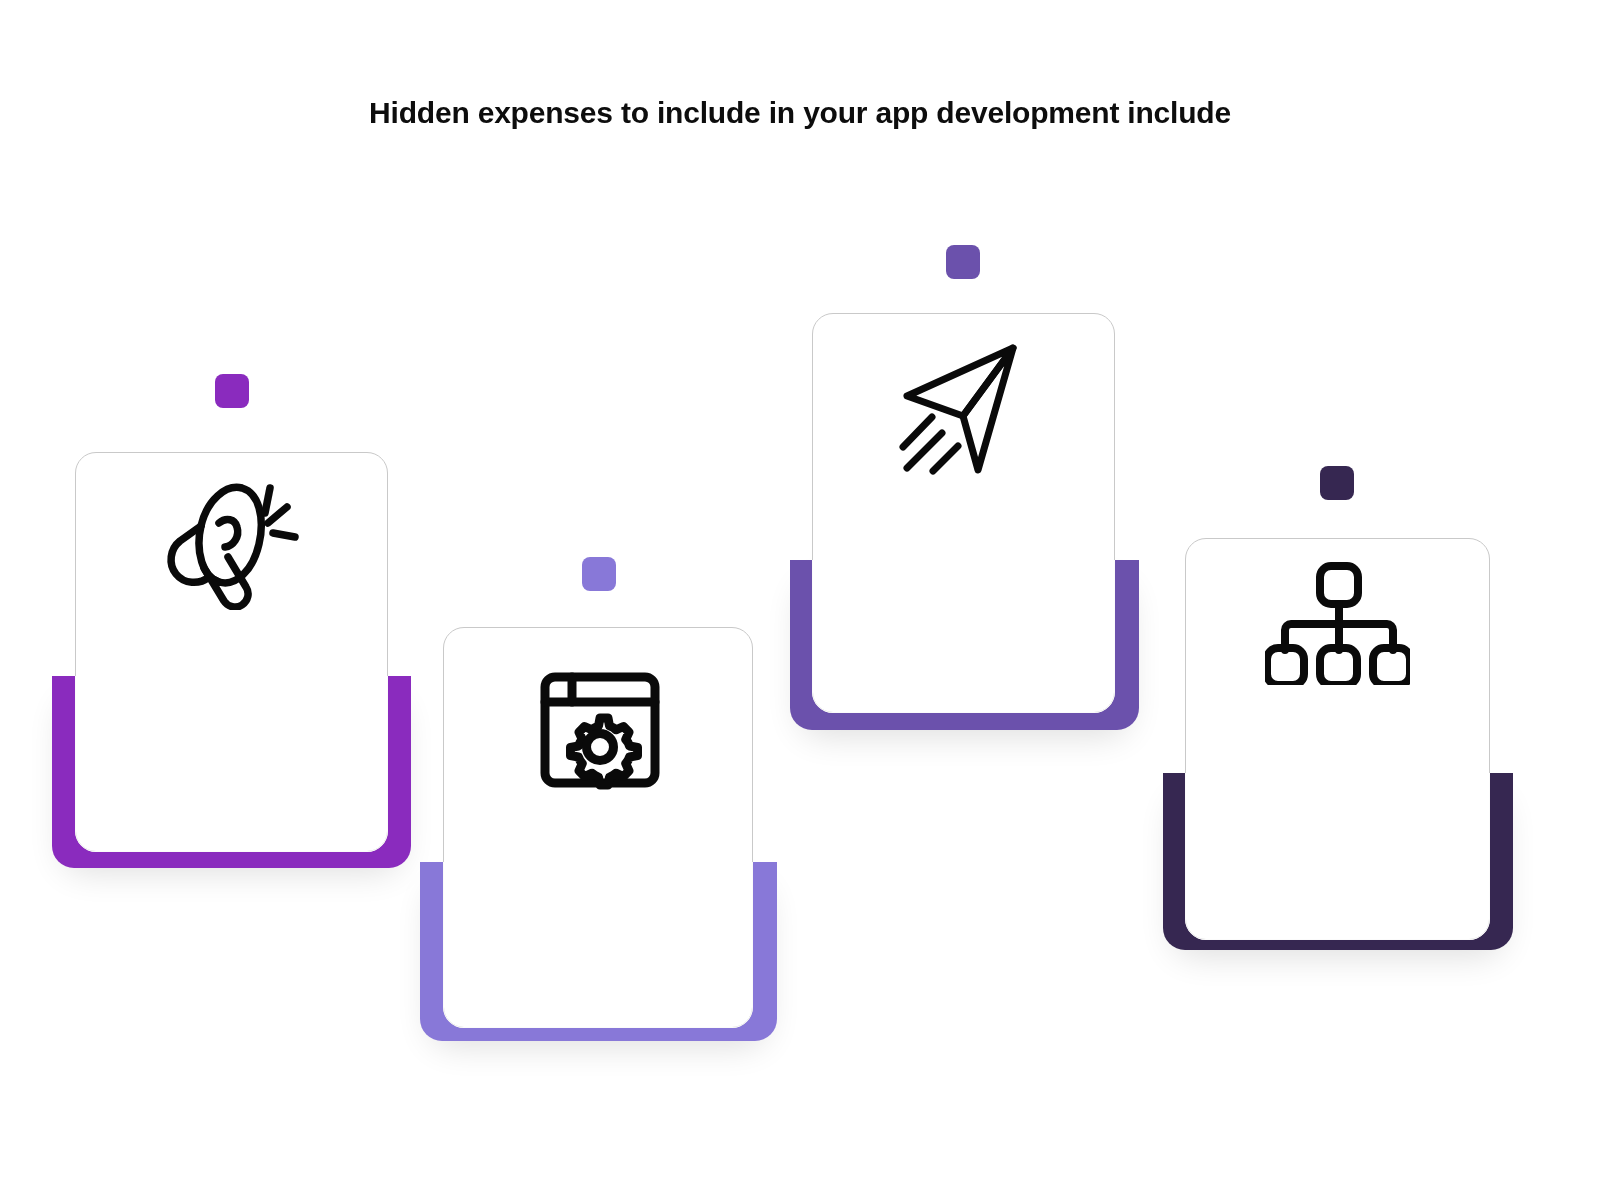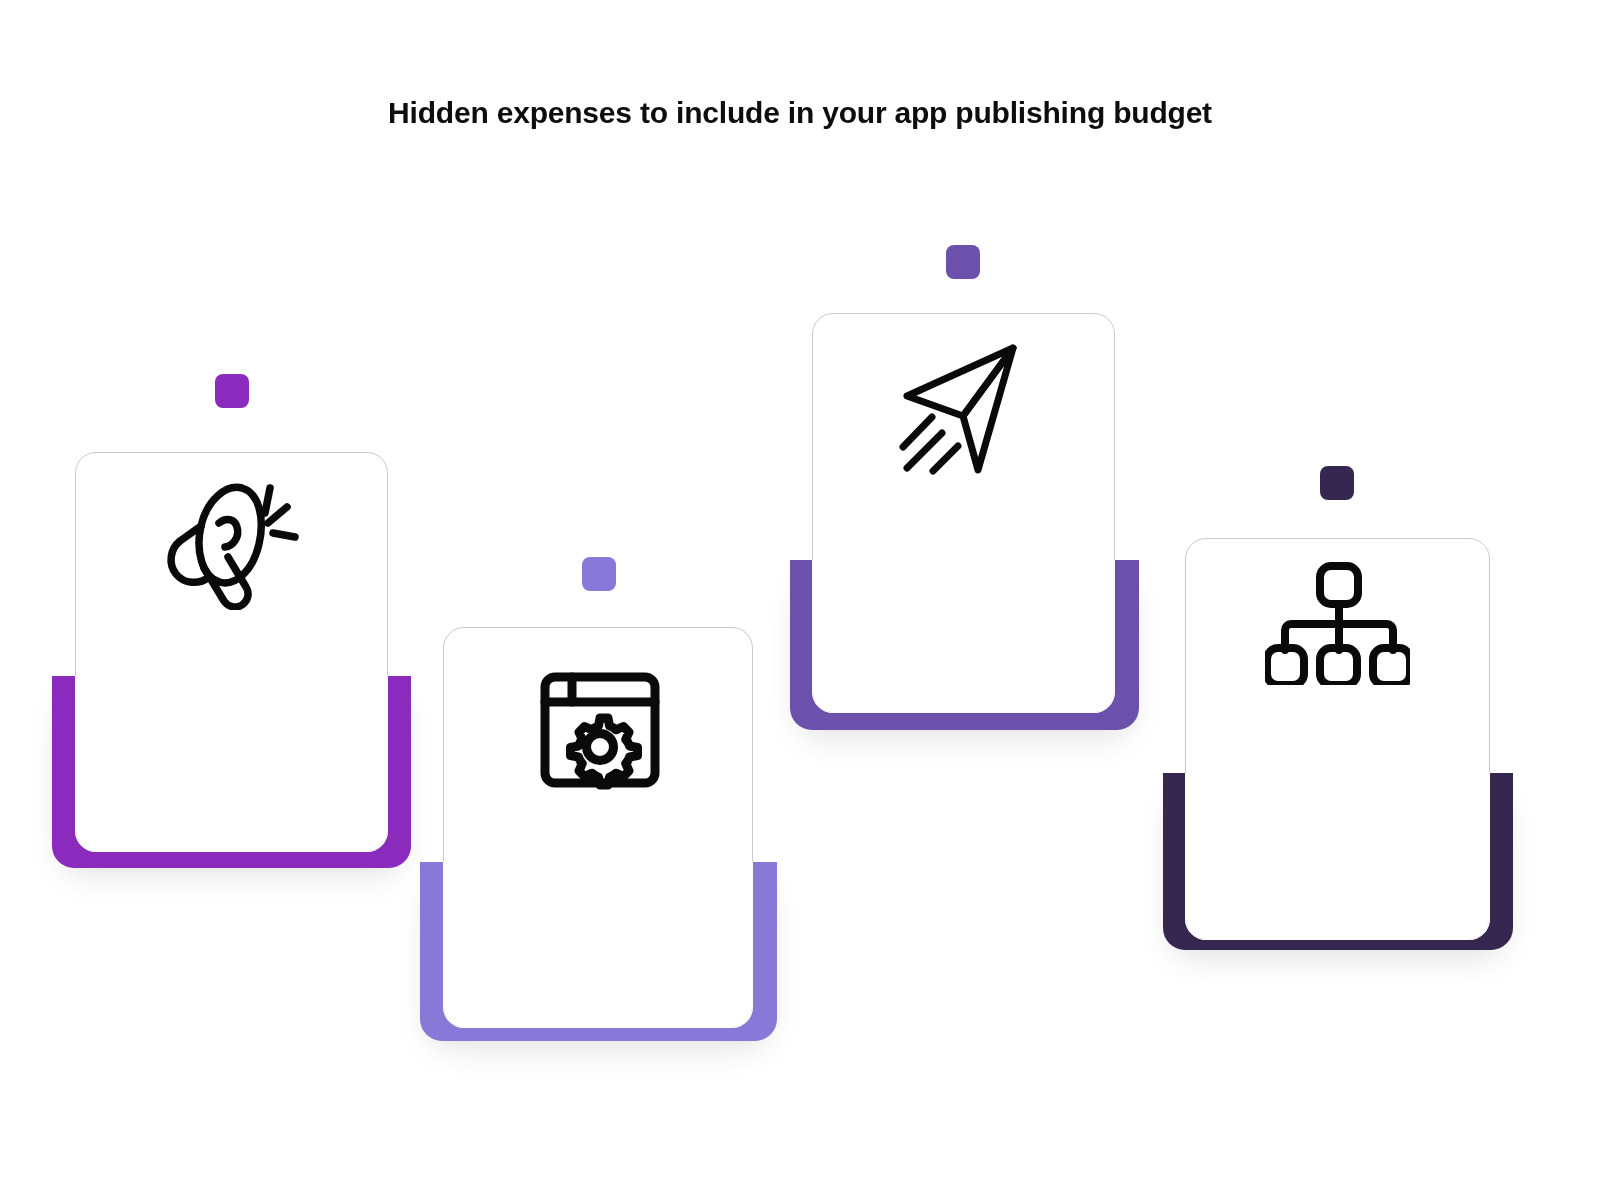--- a/index.html
+++ b/index.html
@@ -89,21 +89,21 @@
     position:absolute;
     width:34px;height:34px;
     border-radius:8px;
   }
 </style>
 </head>
 <body>
 
 <div class="stage">
 
-  <div class="title">Hidden expenses to include in your app publishing budget</div>
+  <div class="title">Hidden expenses to include in your app development include</div>
 
   <div class="card">
 
     <div class="marker" style="left:215px;top:374px;background:#8A2BBE;"></div>
 
     <div class="band-shadow" style="left:62px;top:700px;width:339px;height:172px;"></div>
 
     <div class="band" style="left:52px;top:676px;width:359px;height:192px;background:#8A2BBE;"></div>
     <div class="notch" style="left:188px;top:626px;border-bottom:51px solid #8A2BBE;"></div>
 

